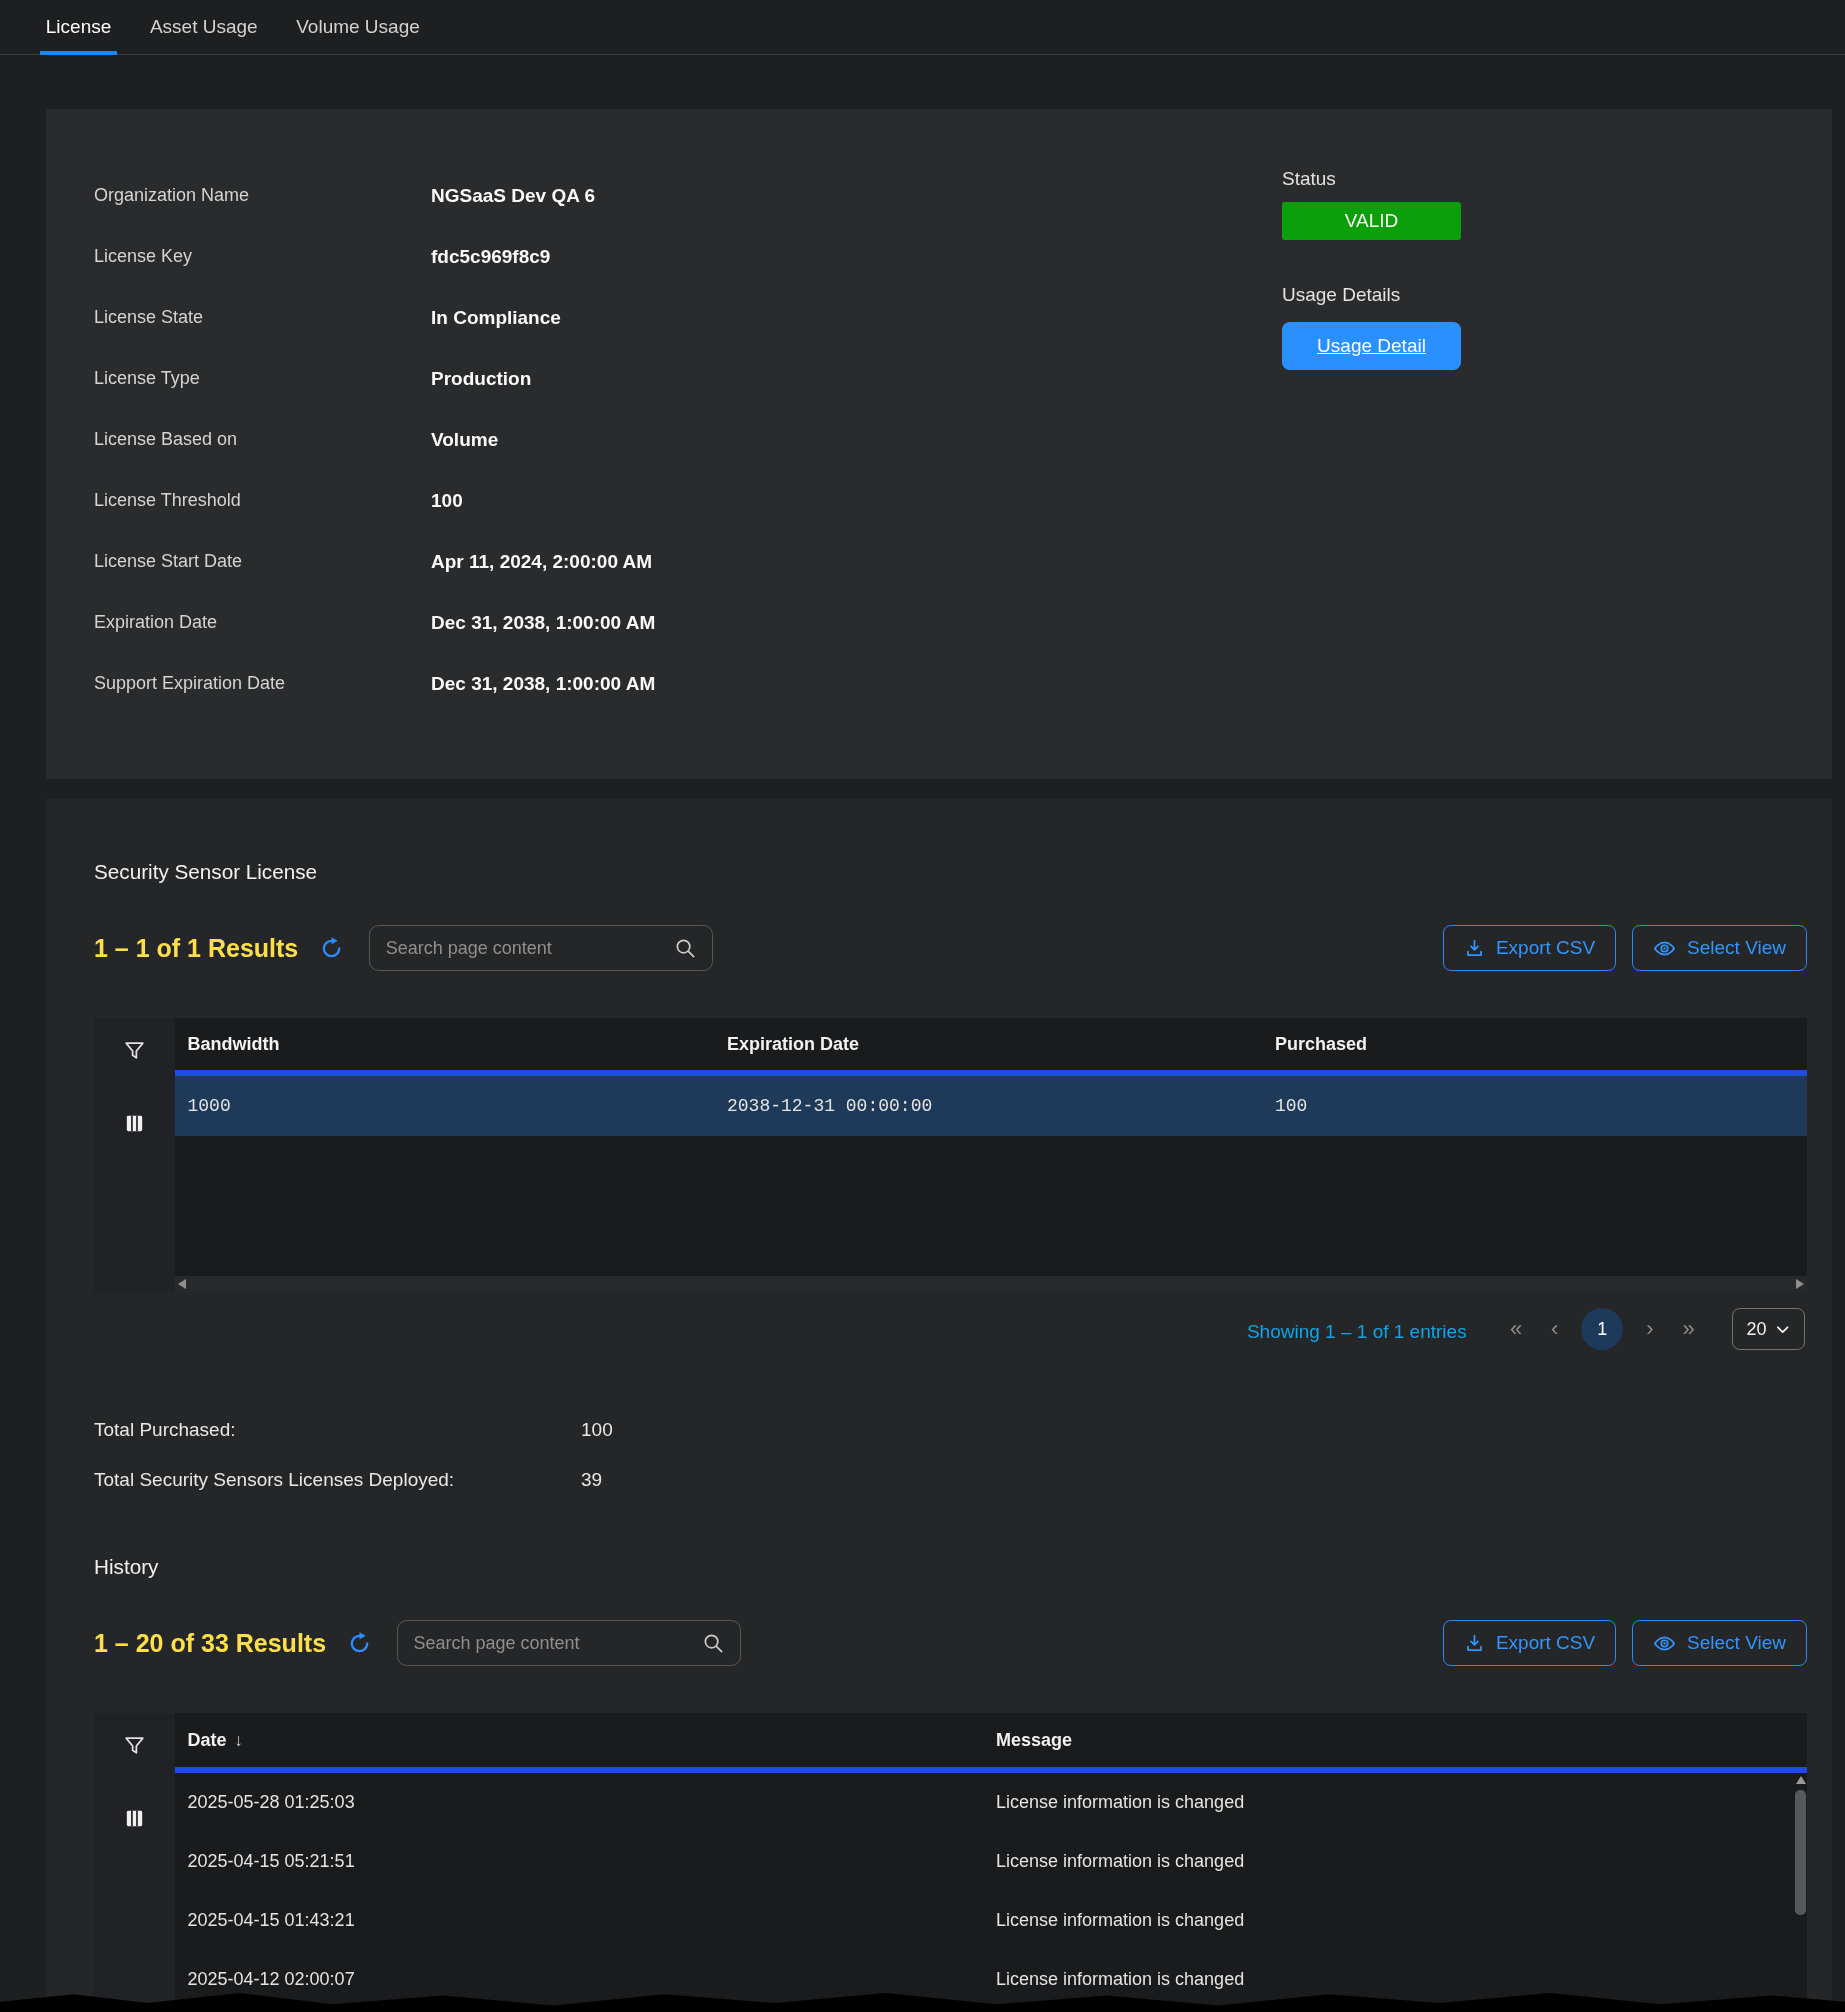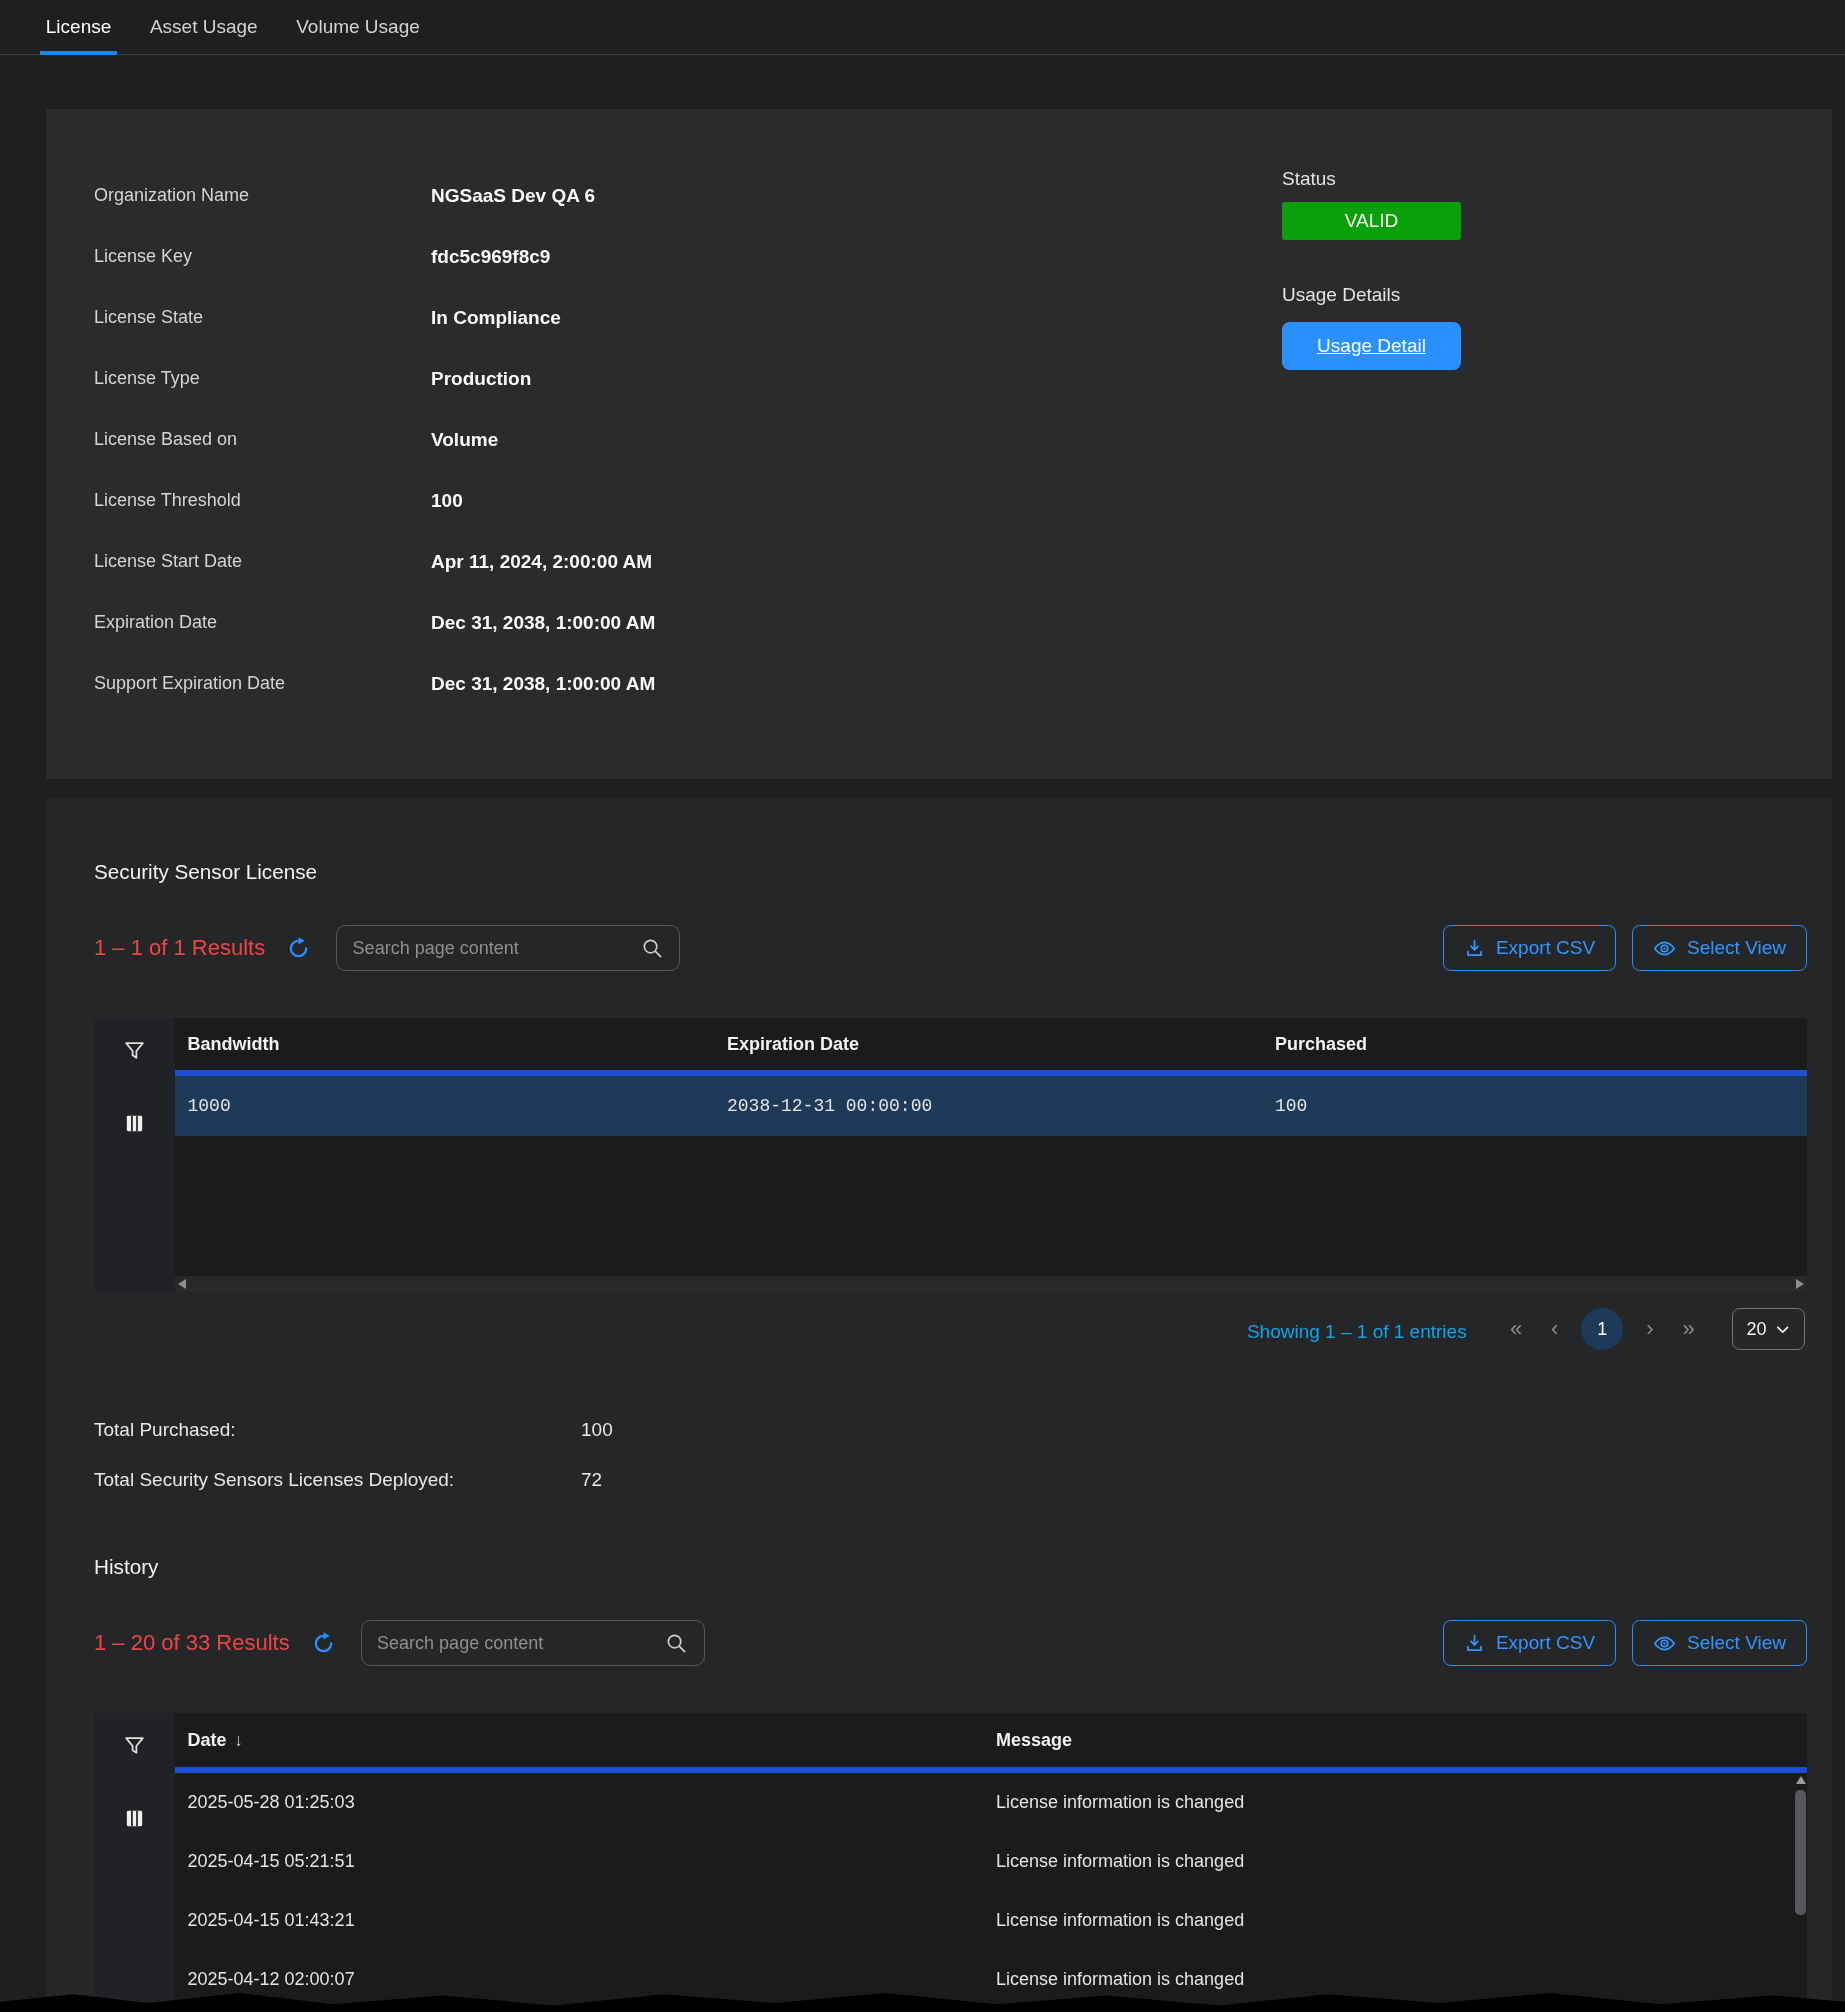--- a/index.html
+++ b/index.html
@@ -48,21 +48,21 @@
     display:flex; align-items:center; justify-content:center;
     font-family:"Liberation Sans", sans-serif;
   }
   
   .panel2 {
     margin:20px 13.4px 0 46px; width:1786px; height:1214px;
     background:#252628; padding:61px 25px 0 48px; overflow:hidden; position:relative;
   }
   h2.sec-title { font-size:20.7px; font-weight:normal; color:#f2f2f2; height:23px; }
   .toolbar { display:flex; align-items:center; margin-top:42px; height:46px; }
-  .results { font-size:22px; font-weight:400; color:#ef4444; }
+  .results { font-size:25px; font-weight:700; color:#fde047; }
   .refresh { margin-left:21px; width:25px; height:25px; cursor:pointer; flex:none; }
   .searchbox {
     margin-left:25px; width:344px; height:46px;
     border:1px solid #585858; border-radius:9.6px;
     display:flex; align-items:center; padding:0 15.4px; background:transparent;
   }
   .searchbox input {
     flex:1; border:none; background:transparent; outline:none;
     font-size:18px; color:#dddddd; font-family:"Liberation Sans", sans-serif; min-width:0;
   }
@@ -271,21 +271,21 @@
     </div>
   </div>
 
   <div class="totals">
     <div class="t-row">
       <div class="t-label">Total Purchased:</div>
       <div class="t-value">100</div>
     </div>
     <div class="t-row">
       <div class="t-label">Total Security Sensors Licenses Deployed:</div>
-      <div class="t-value">72</div>
+      <div class="t-value">39</div>
     </div>
   </div>
 
   <h2 class="sec-title hist-title">History</h2>
 
   <div class="toolbar">
     <div class="results">1 – 20 of 33 Results</div>
     <svg class="refresh ico" viewBox="0 0 26 26">
       <path d="M21 13 A 8 8 0 1 1 13 5" fill="none" stroke="#2a8cff" stroke-width="2.4" stroke-linecap="round"></path>
       <path d="M13 1.2 L19.4 5 L13 8.8 Z" fill="#2a8cff"></path>

